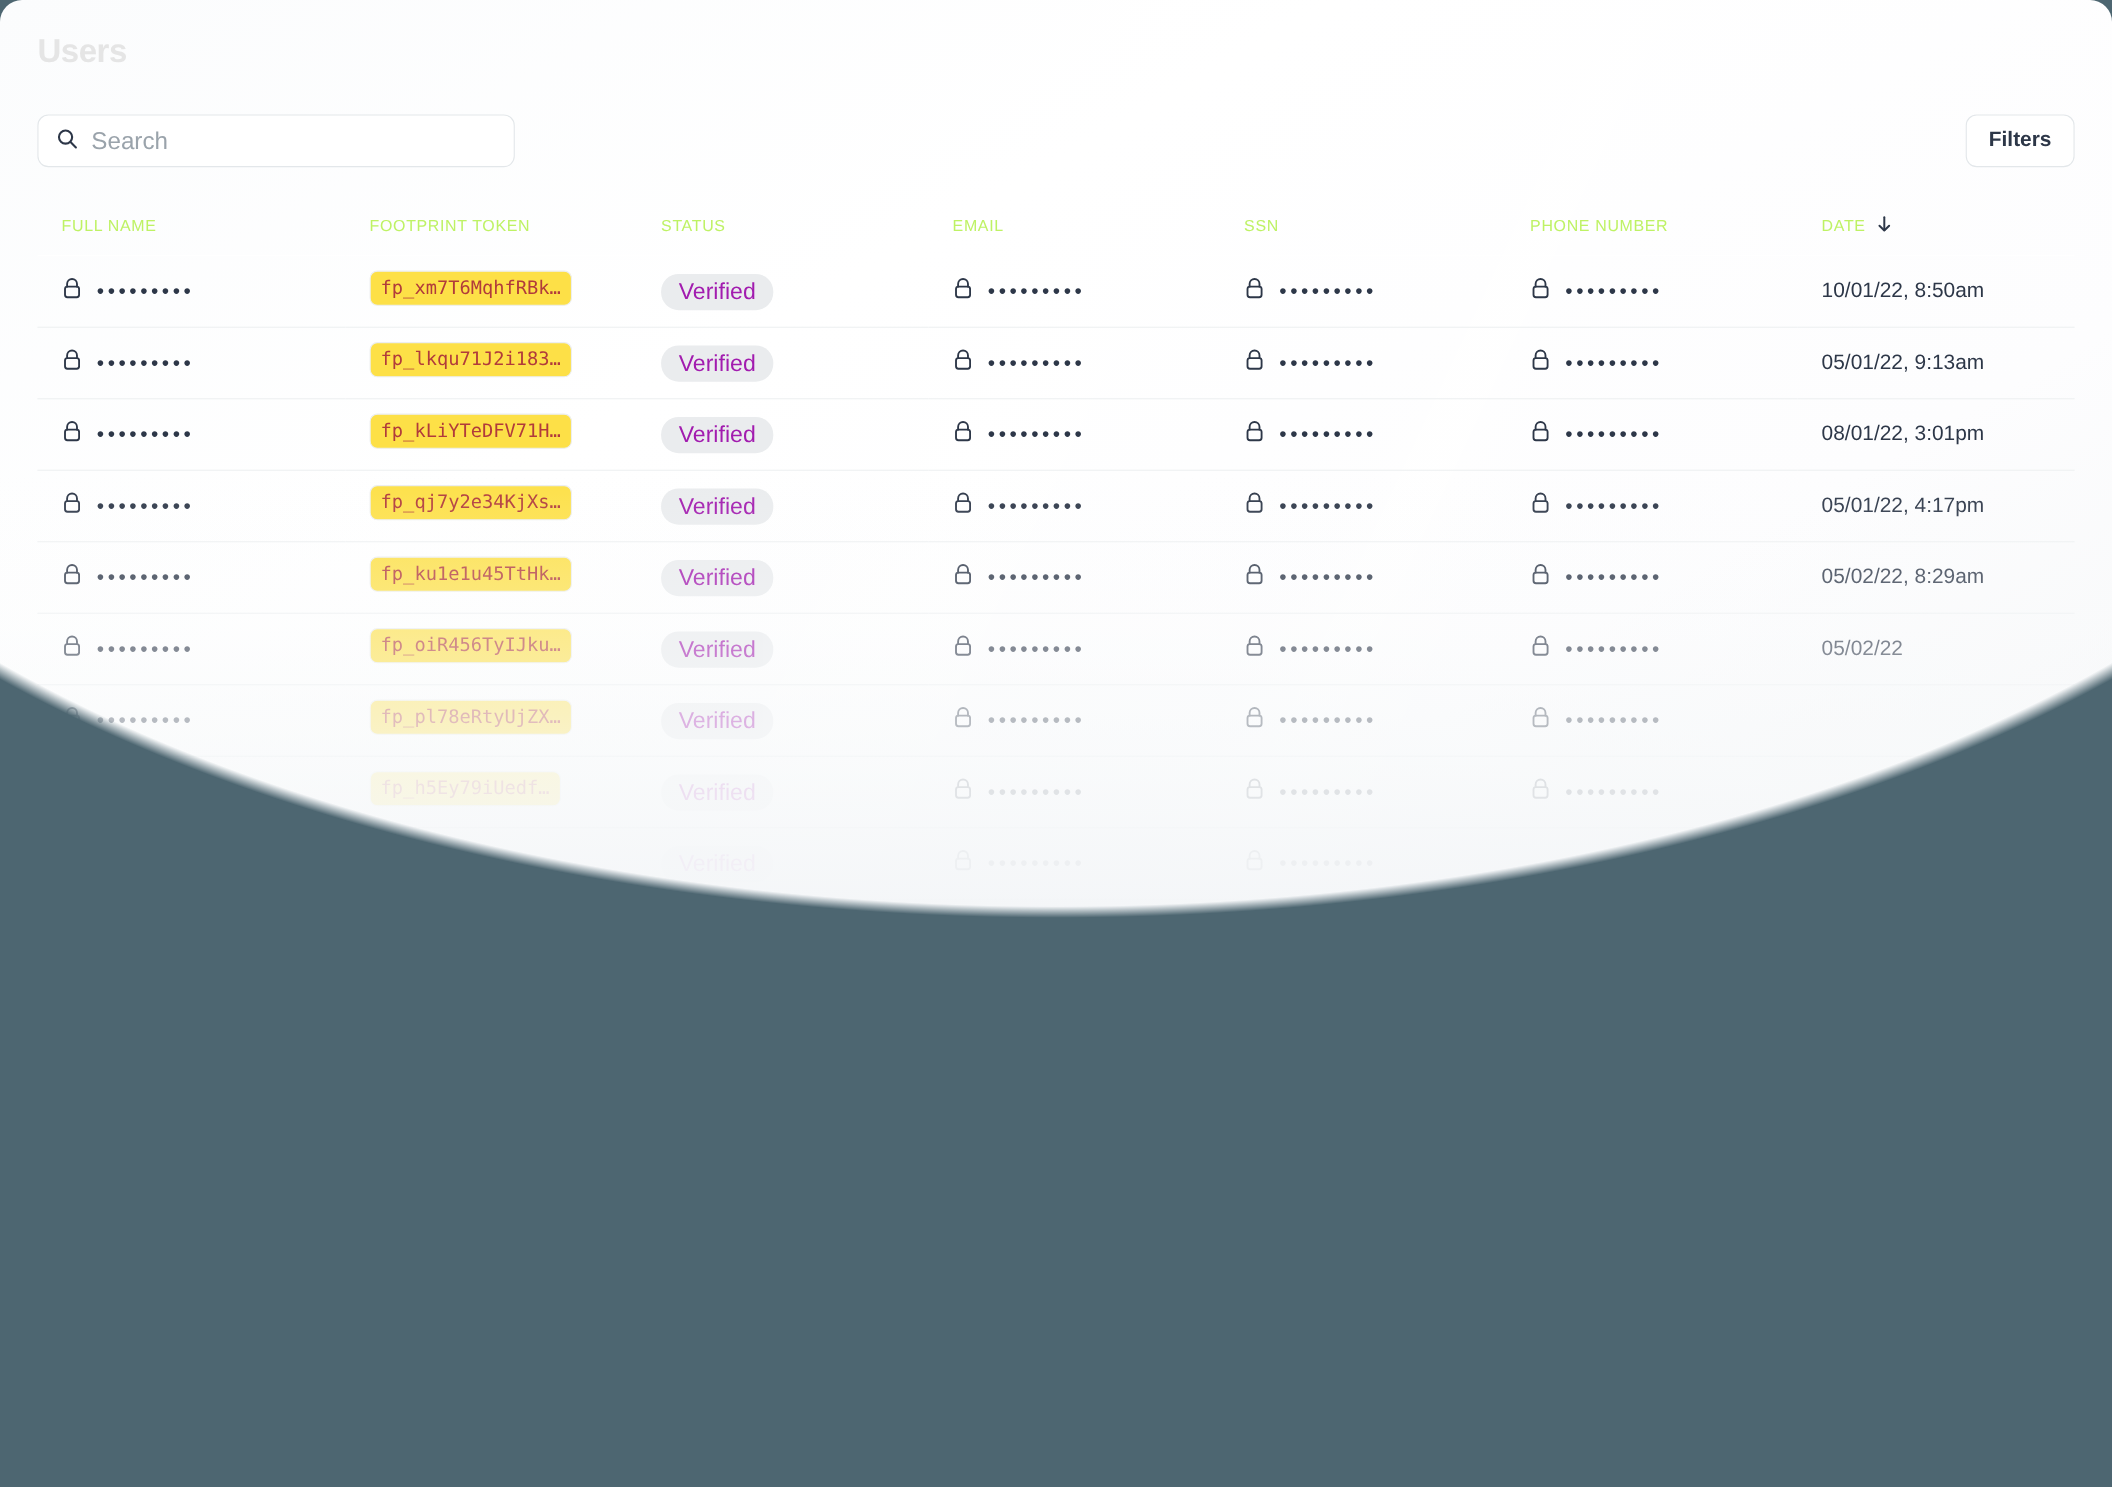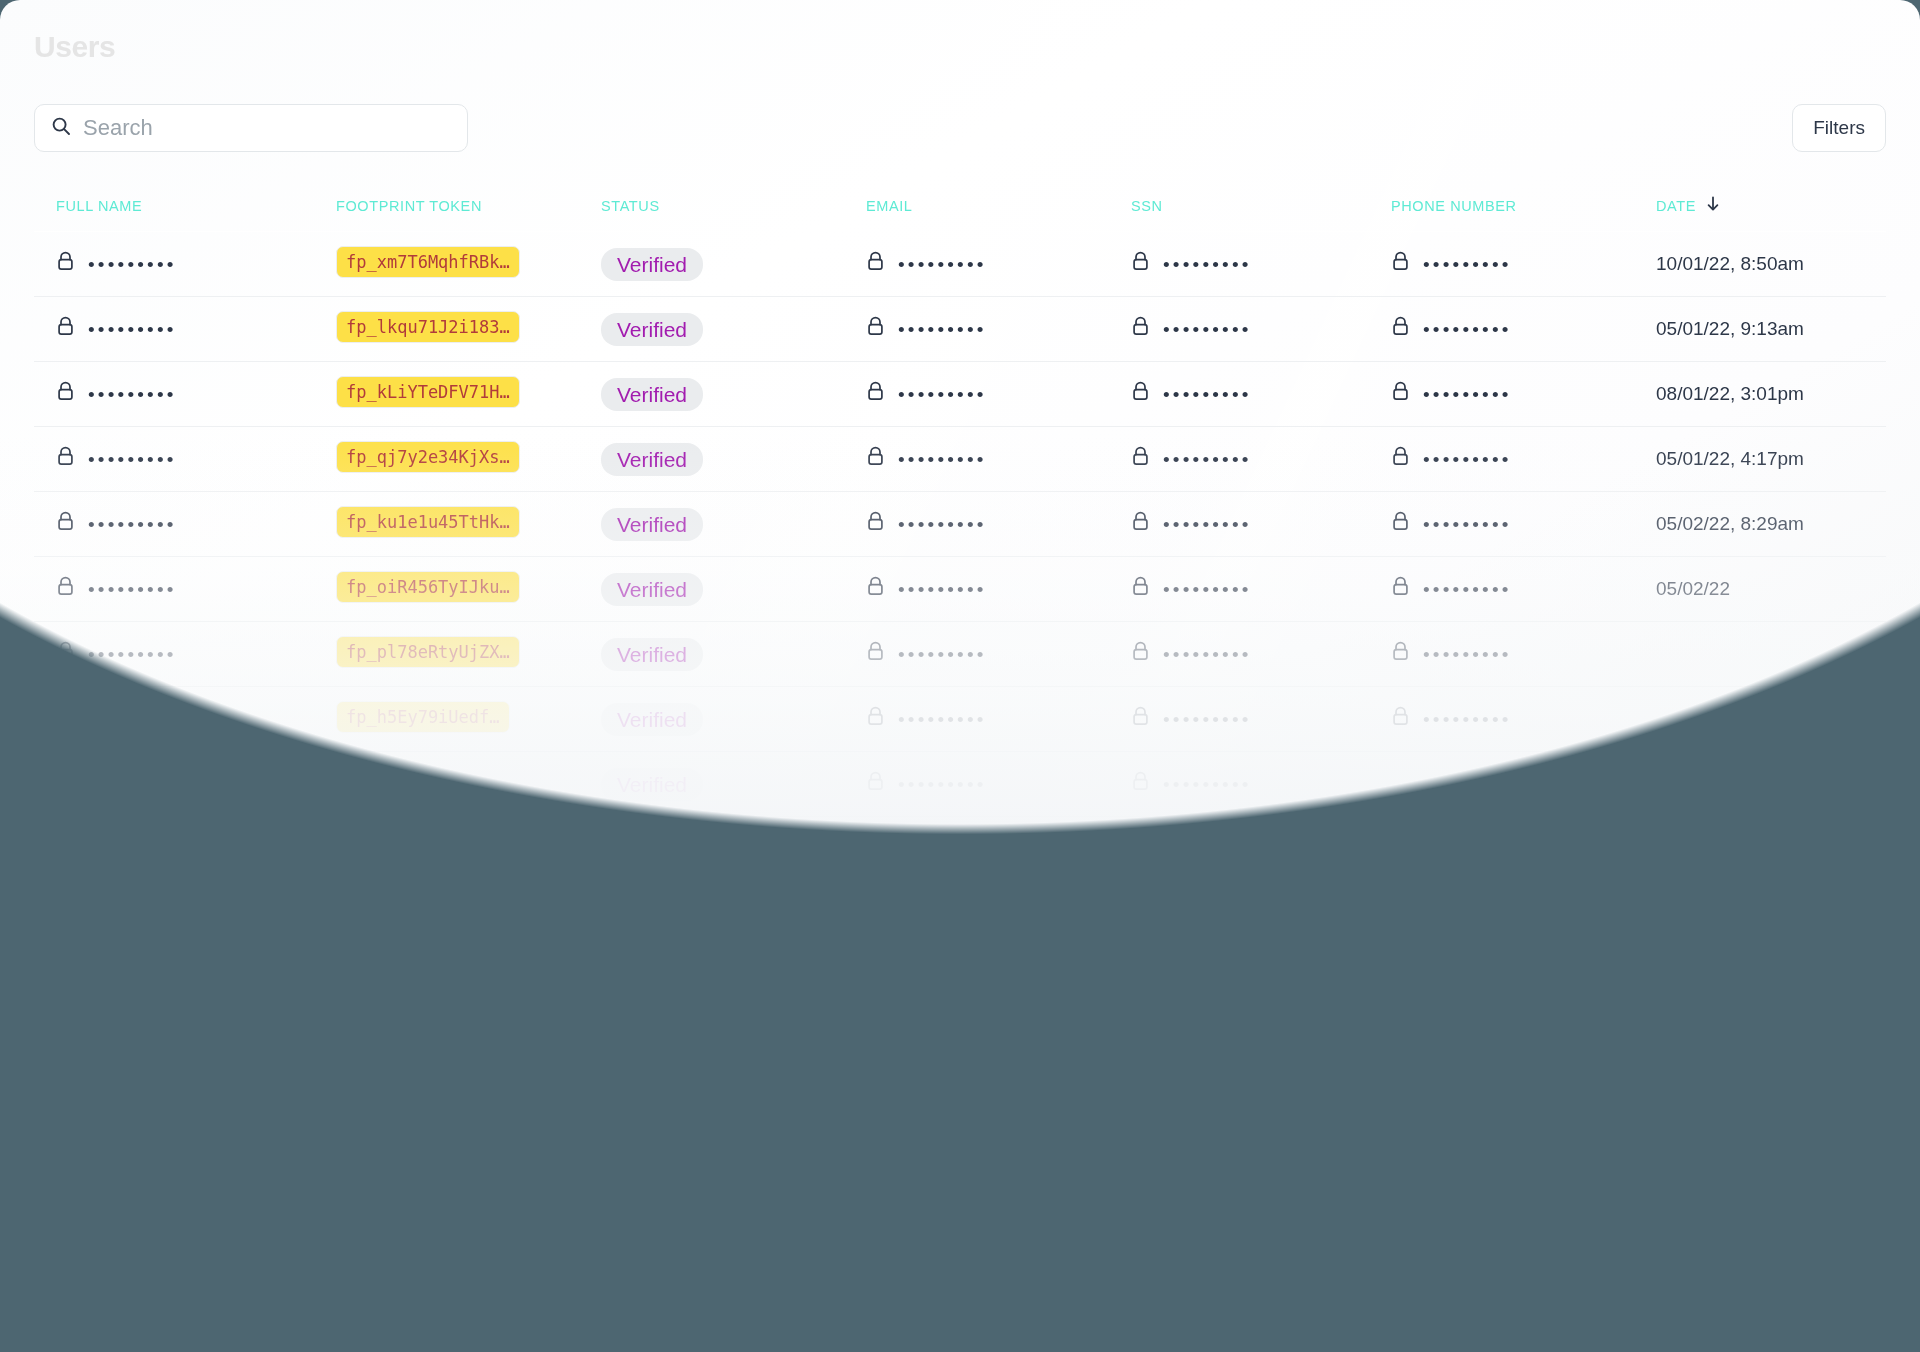--- a/index.html
+++ b/index.html
@@ -63,31 +63,31 @@
     font-size: 22px; color: #2d3748; width: 100%;
   }
   .search-input::placeholder { color: #9aa3ab; }
 
   .filters-btn {
     position: absolute; right: 34px; top: 104px;
     height: 48px; padding: 0 20px;
     border: 1px solid #e3e7ea; border-radius: 10px;
     background: #ffffff; color: #2d3748;
     font-family: "Liberation Sans", sans-serif;
-    font-size: 19px; font-weight: 400;
+    font-size: 19px; font-weight: 700;
     display: flex; align-items: center; cursor: pointer;
   }
 
   
   .table-wrap { position: absolute; left: 34px; top: 178px; width: 1852px; }
   table { width: 100%; border-collapse: collapse; table-layout: fixed; }
   thead th {
     text-align: left;
     font-size: 14.5px; font-weight: 500; letter-spacing: .6px;
-    color: #5eead4; text-transform: uppercase;
+    color: #bef264; text-transform: uppercase;
     padding: 18px 0 16px 22px;
     border-bottom: 1px solid #ffffff;
     white-space: nowrap;
   }
   thead th .th-inner { display: inline-flex; align-items: center; gap: 10px; }
   tbody td {
     padding: 0 0 0 22px; height: 65px;
     border-bottom: 1px solid #eef0f2;
     font-size: 19px; color: #2d3748; vertical-align: middle;
     white-space: nowrap;

